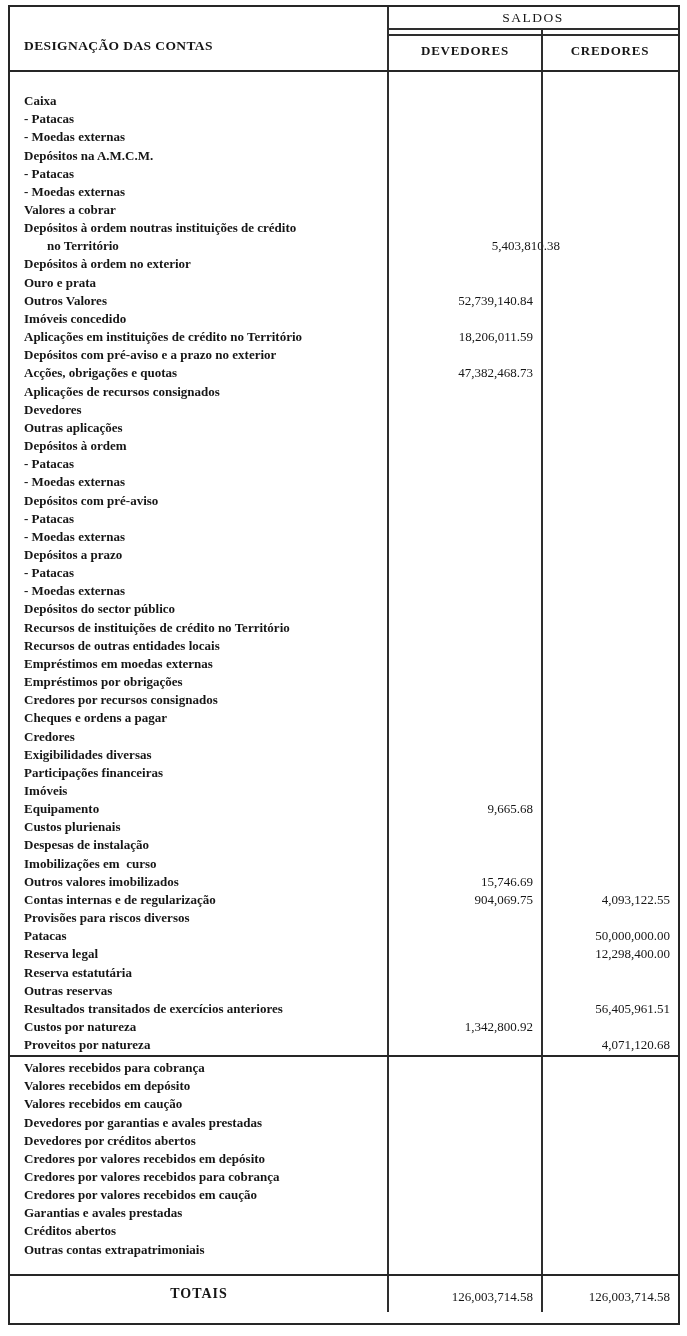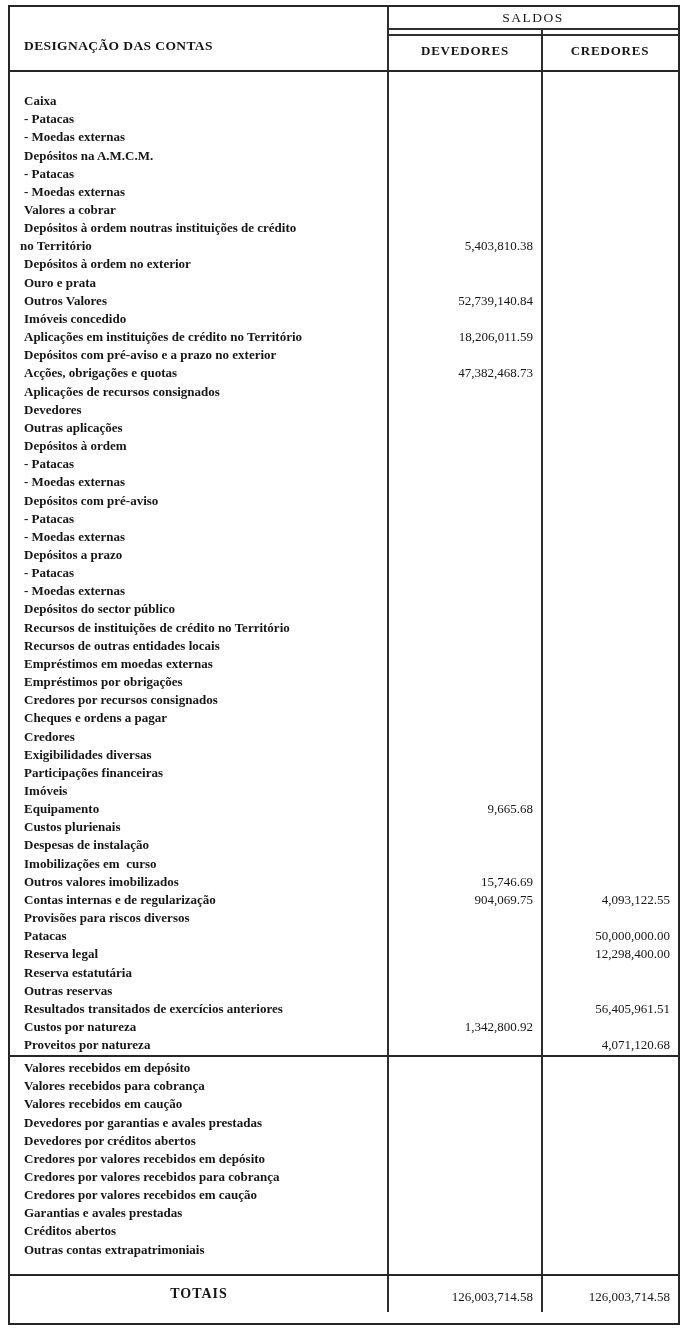--- a/index.html
+++ b/index.html
@@ -46,21 +46,21 @@
   .thead .vline-2 { top:21px; }
   
   .section { position:relative; }
   .sec-main  { height:983px; padding-top:20px; }
   .sec-extra { height:219px; border-top:2px solid #262626; padding-top:2px; }
   .row { display:flex; height:18.17px; align-items:center; }
   .c-label {
     width:378px; padding-left:14px;
     font-weight:bold; font-size:13px; white-space:pre; overflow:hidden;
   }
-  .row.indent .c-label { padding-left:10px; }
+  .row.indent .c-label { padding-left:10px;margin-left:27px; }
   .c-dev { width:154px; text-align:right; padding-right:9px; font-size:13px; }
   .c-cre { flex:1; text-align:right; padding-right:8px; font-size:13px; }
   
   .totals { position:relative; display:flex; height:38px; border-top:2px solid #262626; align-items:center; }
   .totals .c-label {
     text-align:center; padding-left:0;
     font-size:14px; letter-spacing:1px;
   }
   .totals .c-dev, .totals .c-cre { font-size:13px;margin-top:6px; }
 </style>
@@ -348,26 +348,26 @@
           <div class="c-label">Proveitos por natureza</div>
           <div class="c-dev"></div>
           <div class="c-cre">4,071,120.68</div>
         </div>
       </div>
 
     <div class="section sec-extra">
       <div class="vline vline-1"></div>
       <div class="vline vline-2"></div>
     <div class="row">
+          <div class="c-label">Valores recebidos para cobrança</div>
+          <div class="c-dev"></div>
+          <div class="c-cre"></div>
+        </div>
+        <div class="row">
           <div class="c-label">Valores recebidos em depósito</div>
-          <div class="c-dev"></div>
-          <div class="c-cre"></div>
-        </div>
-        <div class="row">
-          <div class="c-label">Valores recebidos para cobrança</div>
           <div class="c-dev"></div>
           <div class="c-cre"></div>
         </div>
         <div class="row">
           <div class="c-label">Valores recebidos em caução</div>
           <div class="c-dev"></div>
           <div class="c-cre"></div>
         </div>
         <div class="row">
           <div class="c-label">Devedores por garantias e avales prestadas</div>

